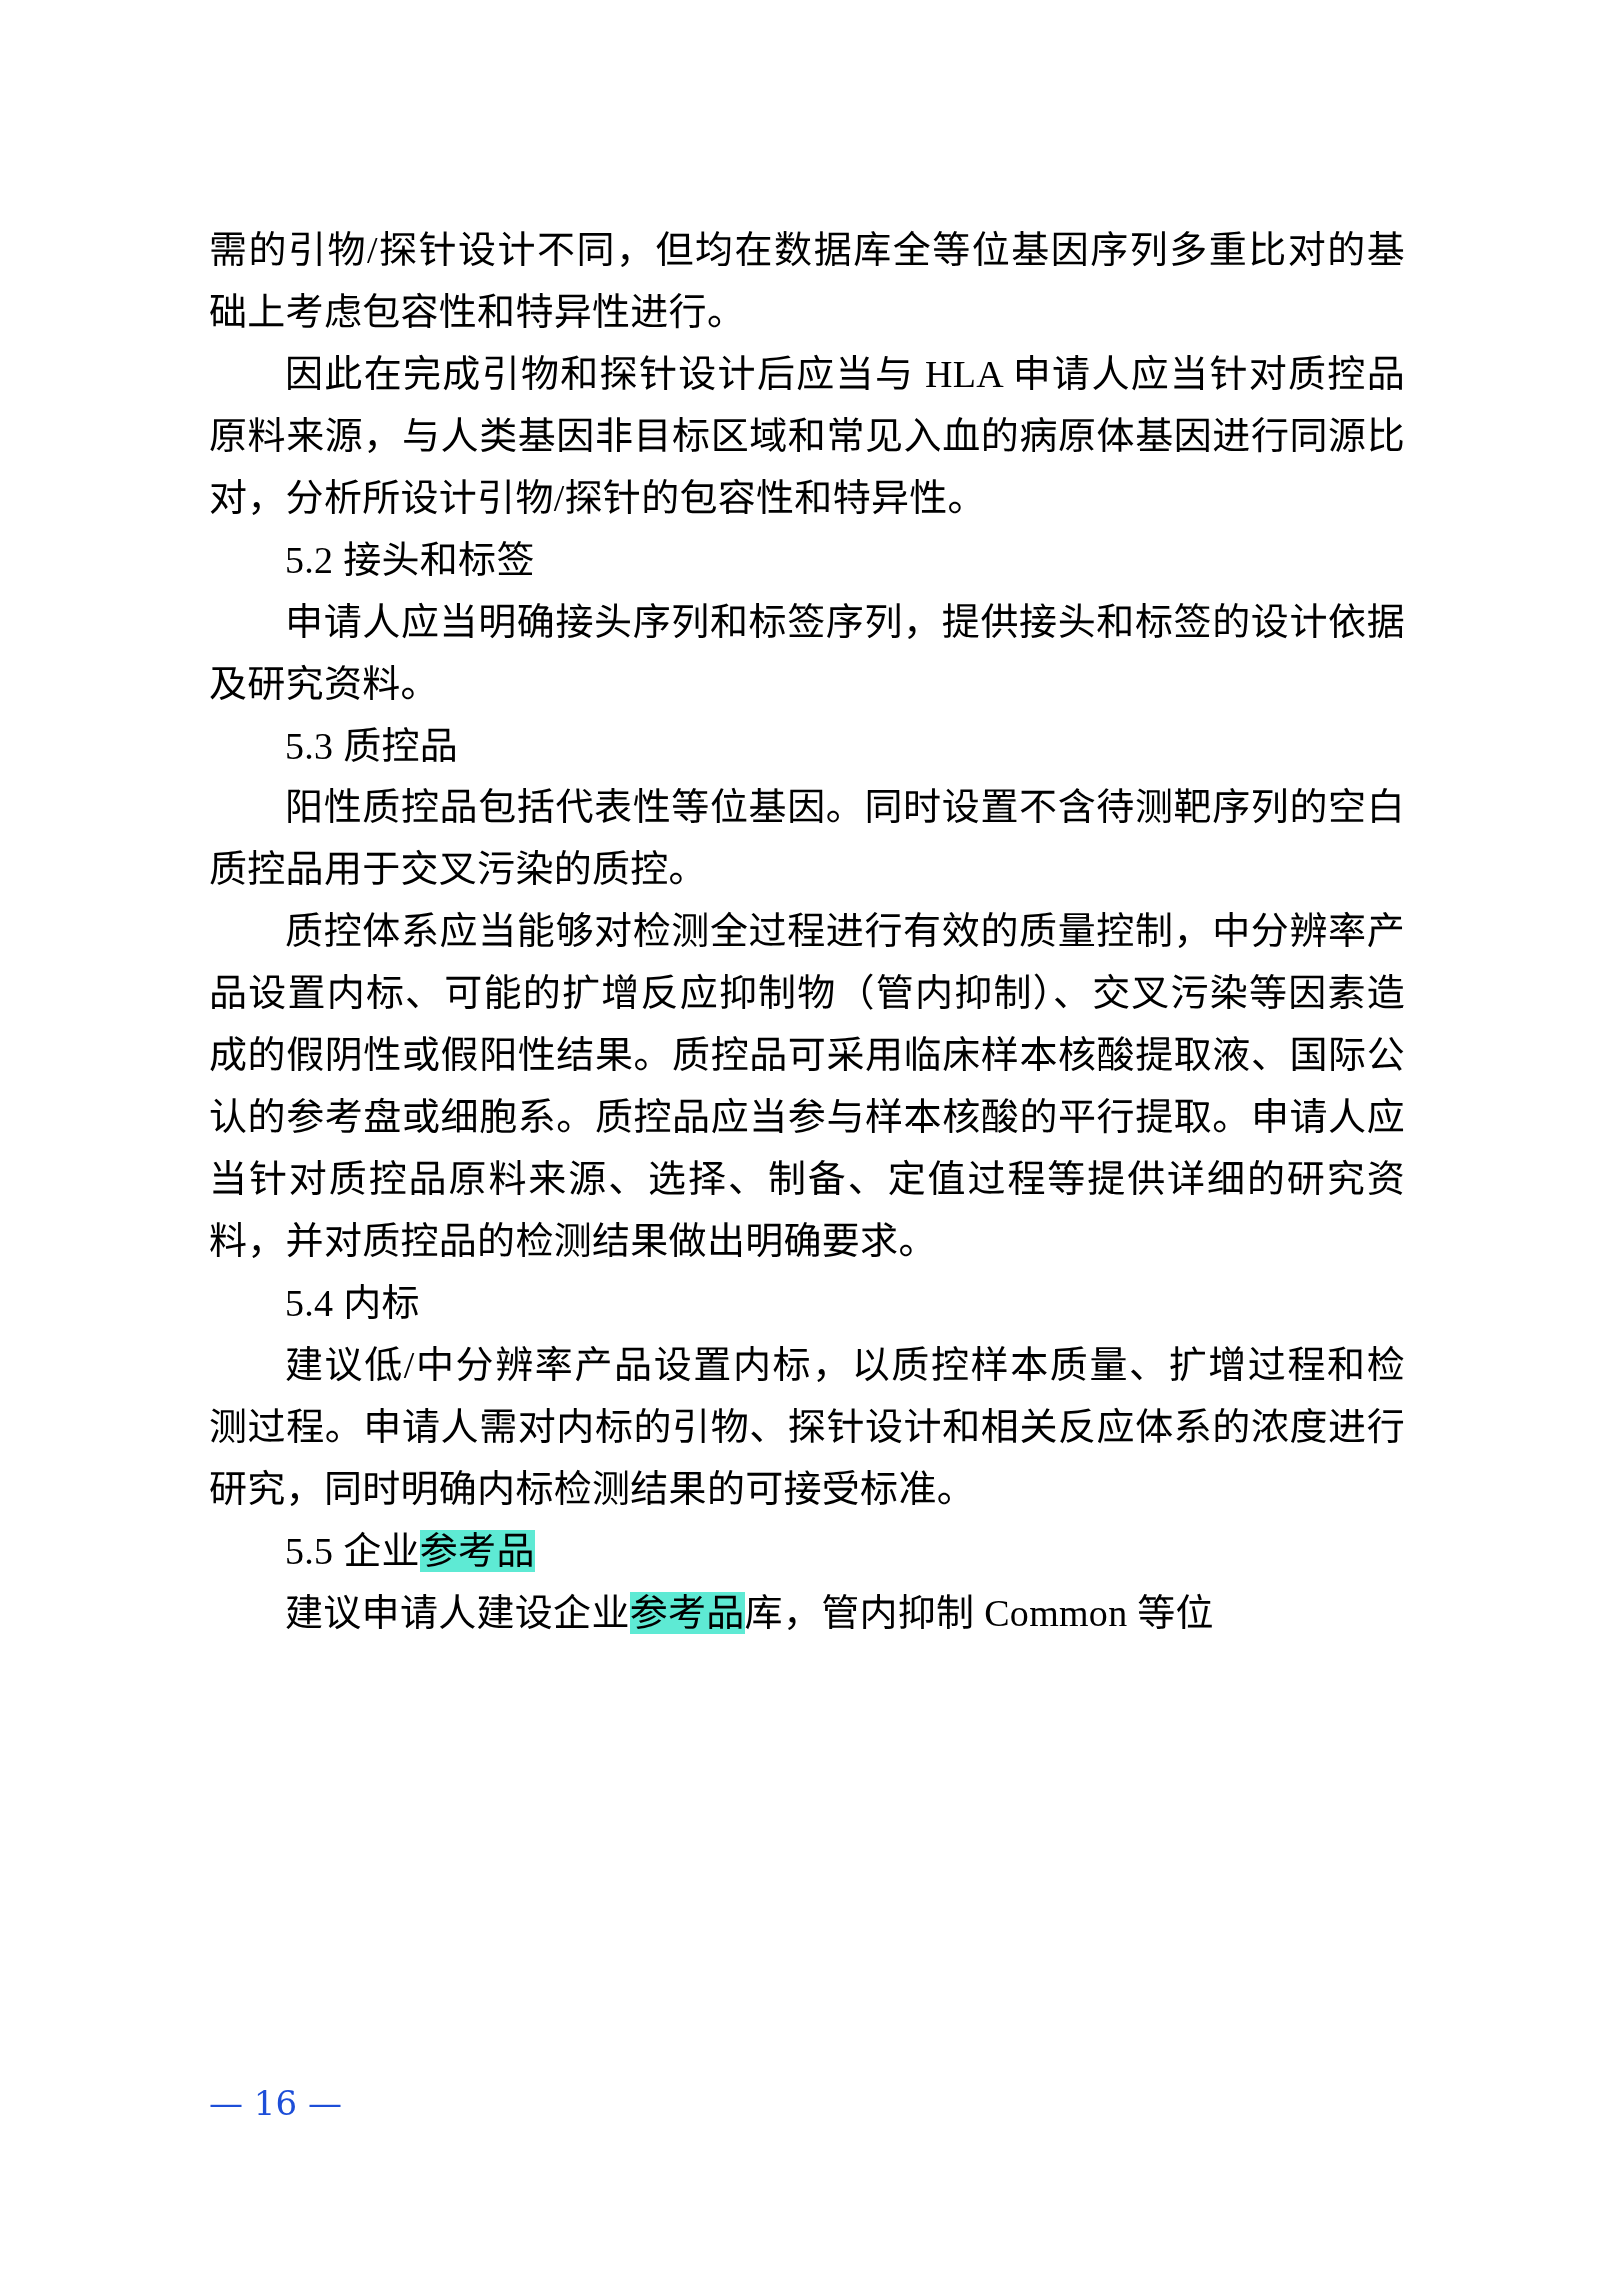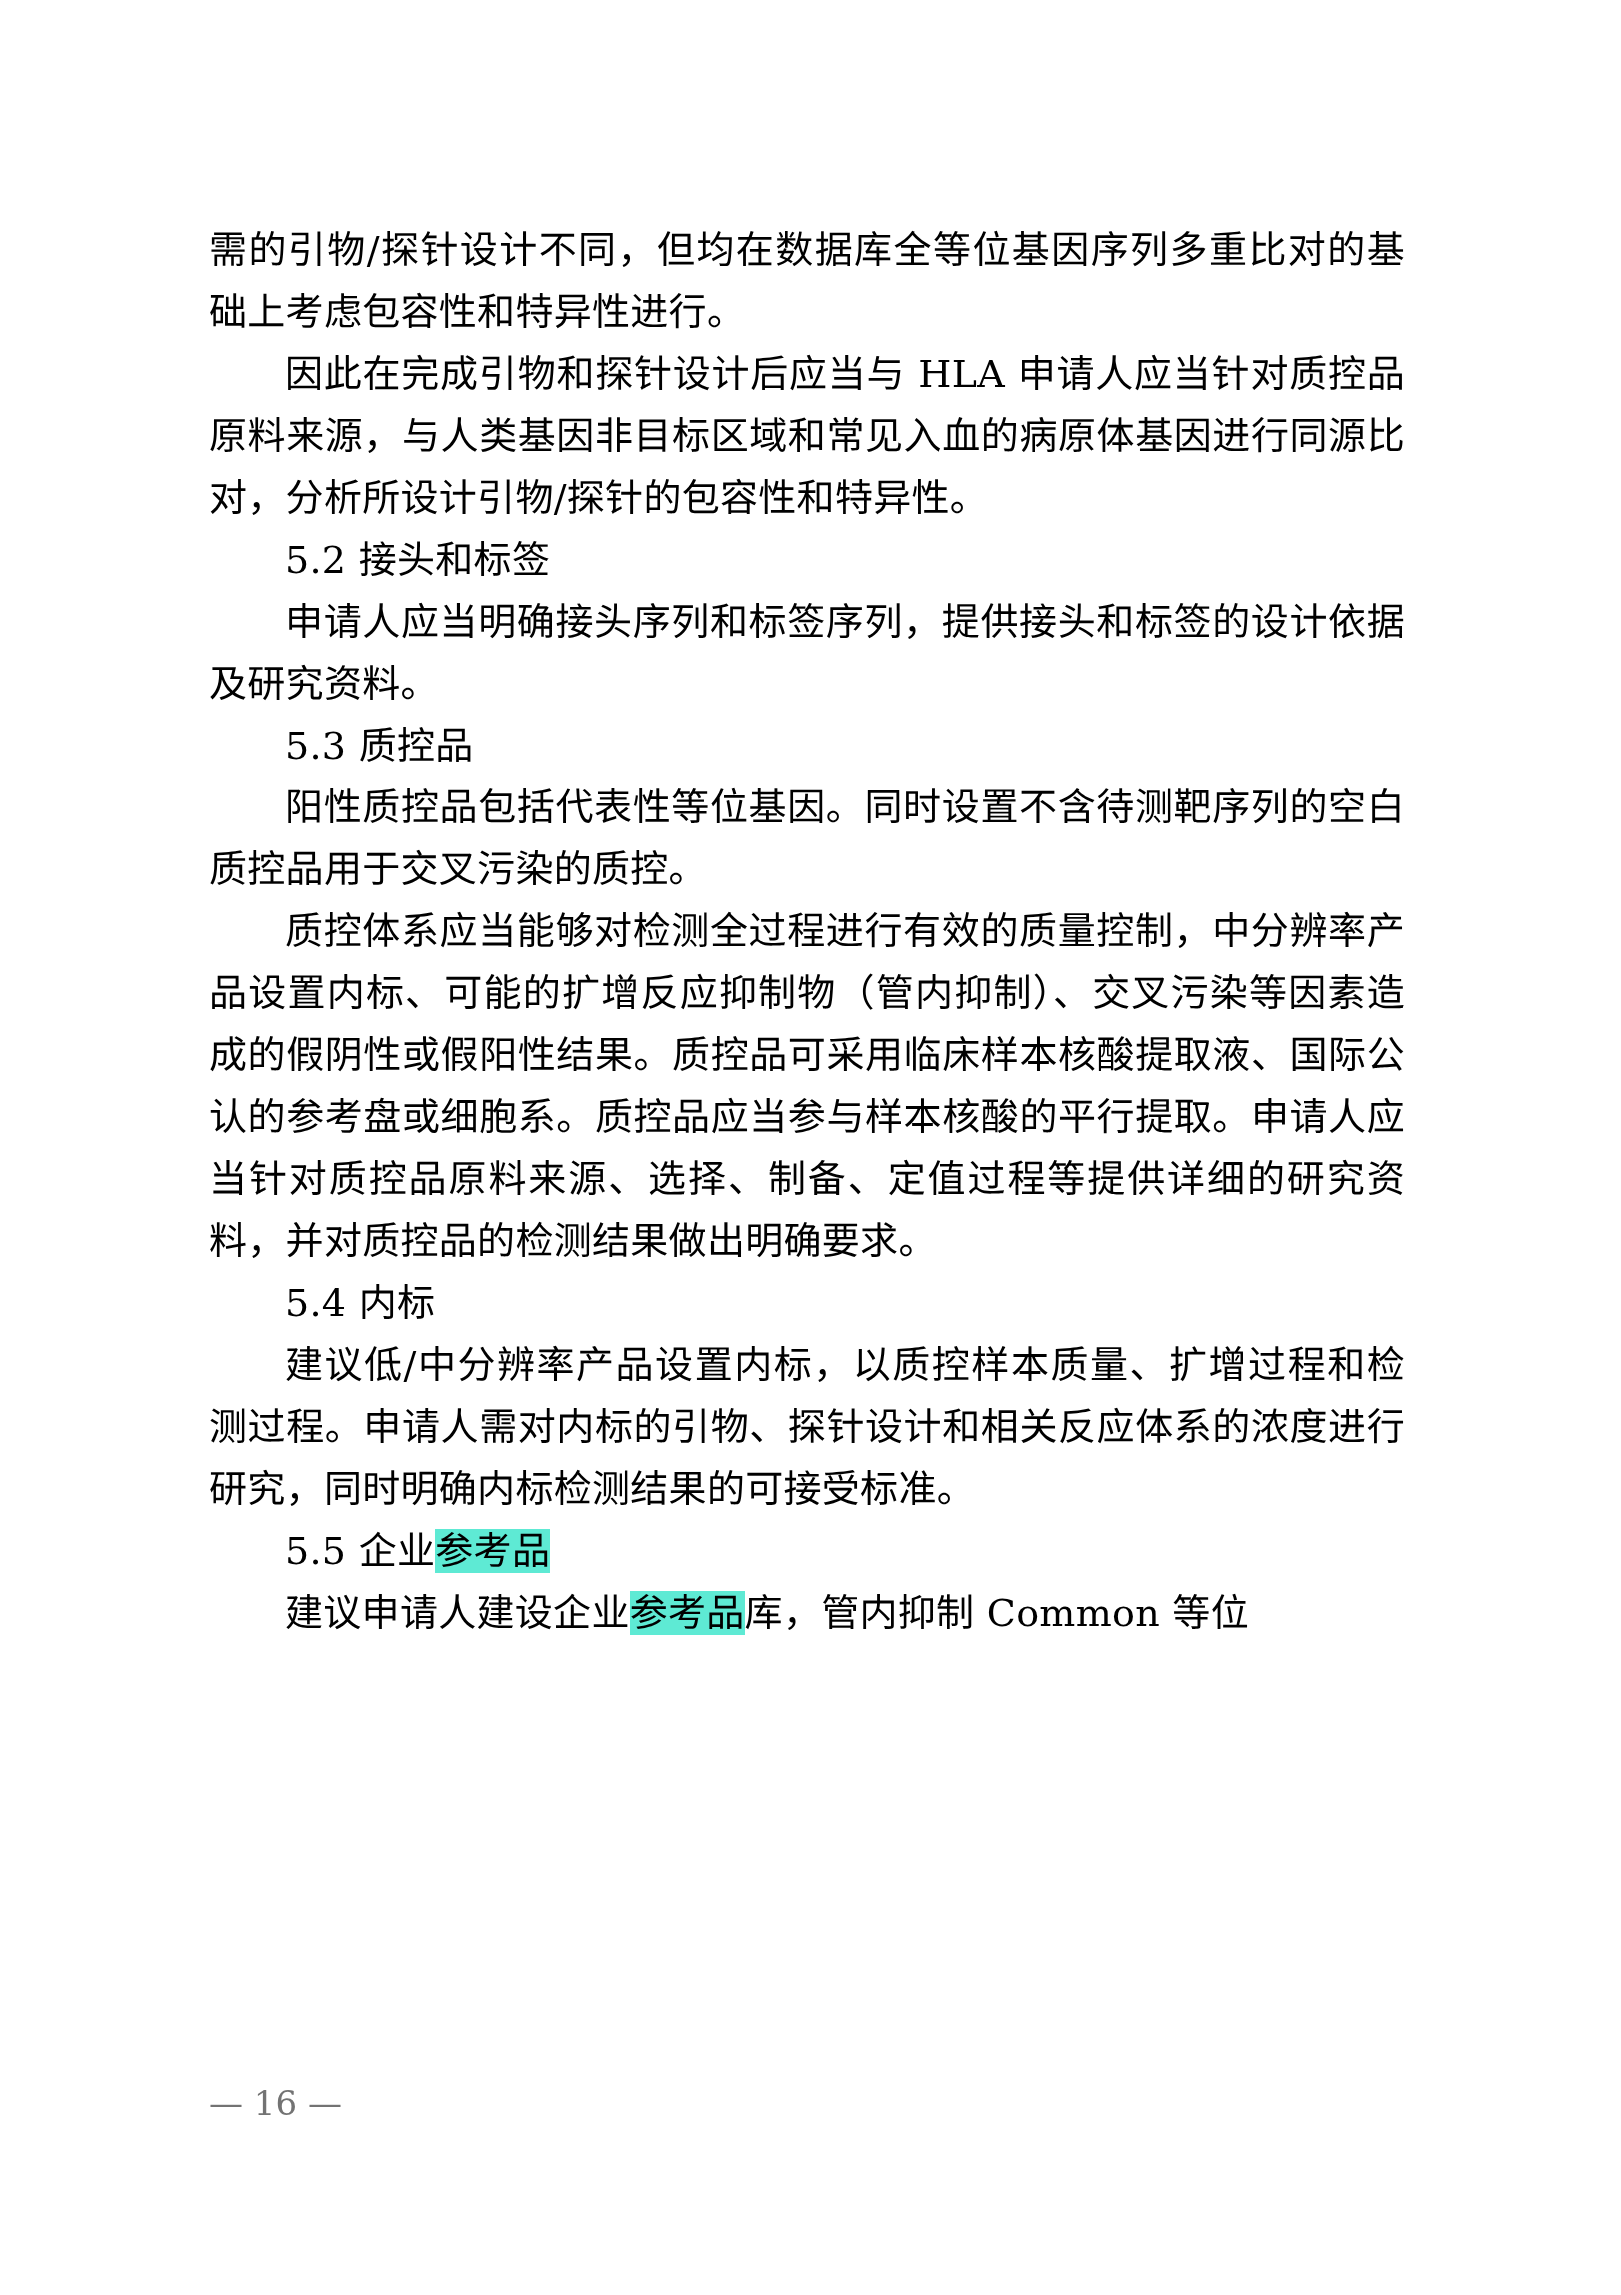--- a/index.html
+++ b/index.html
@@ -23,34 +23,35 @@
     width: 1196px;
   }
   p {
     margin: 0;
     font-size: 38px;
     line-height: 1.63;
     color: #000000;
     letter-spacing: 0.3px;
     text-align: justify;
     text-justify: inter-ideograph;
+    font-family: Liberation Serif, serif;
   }
   p.indent {
     text-indent: 2em;
   }
   .hl {
     background: #5eead4;
   }
   .footer {
     position: absolute;
     left: 209px;
     top: 2083px;
     width: 1196px;
     font-size: 34px;
-    color: #737373;
+    color: #1d4ed8;
     font-family: "DejaVu Serif", "Liberation Serif", serif;
   }
 </style>
 </head>
 <body>
 
 <div class="page">
   <div class="content">
 
     <p>需的引物/探针设计不同，但均在数据库全等位基因序列多重比对的基础上考虑包容性和特异性进行。</p>

